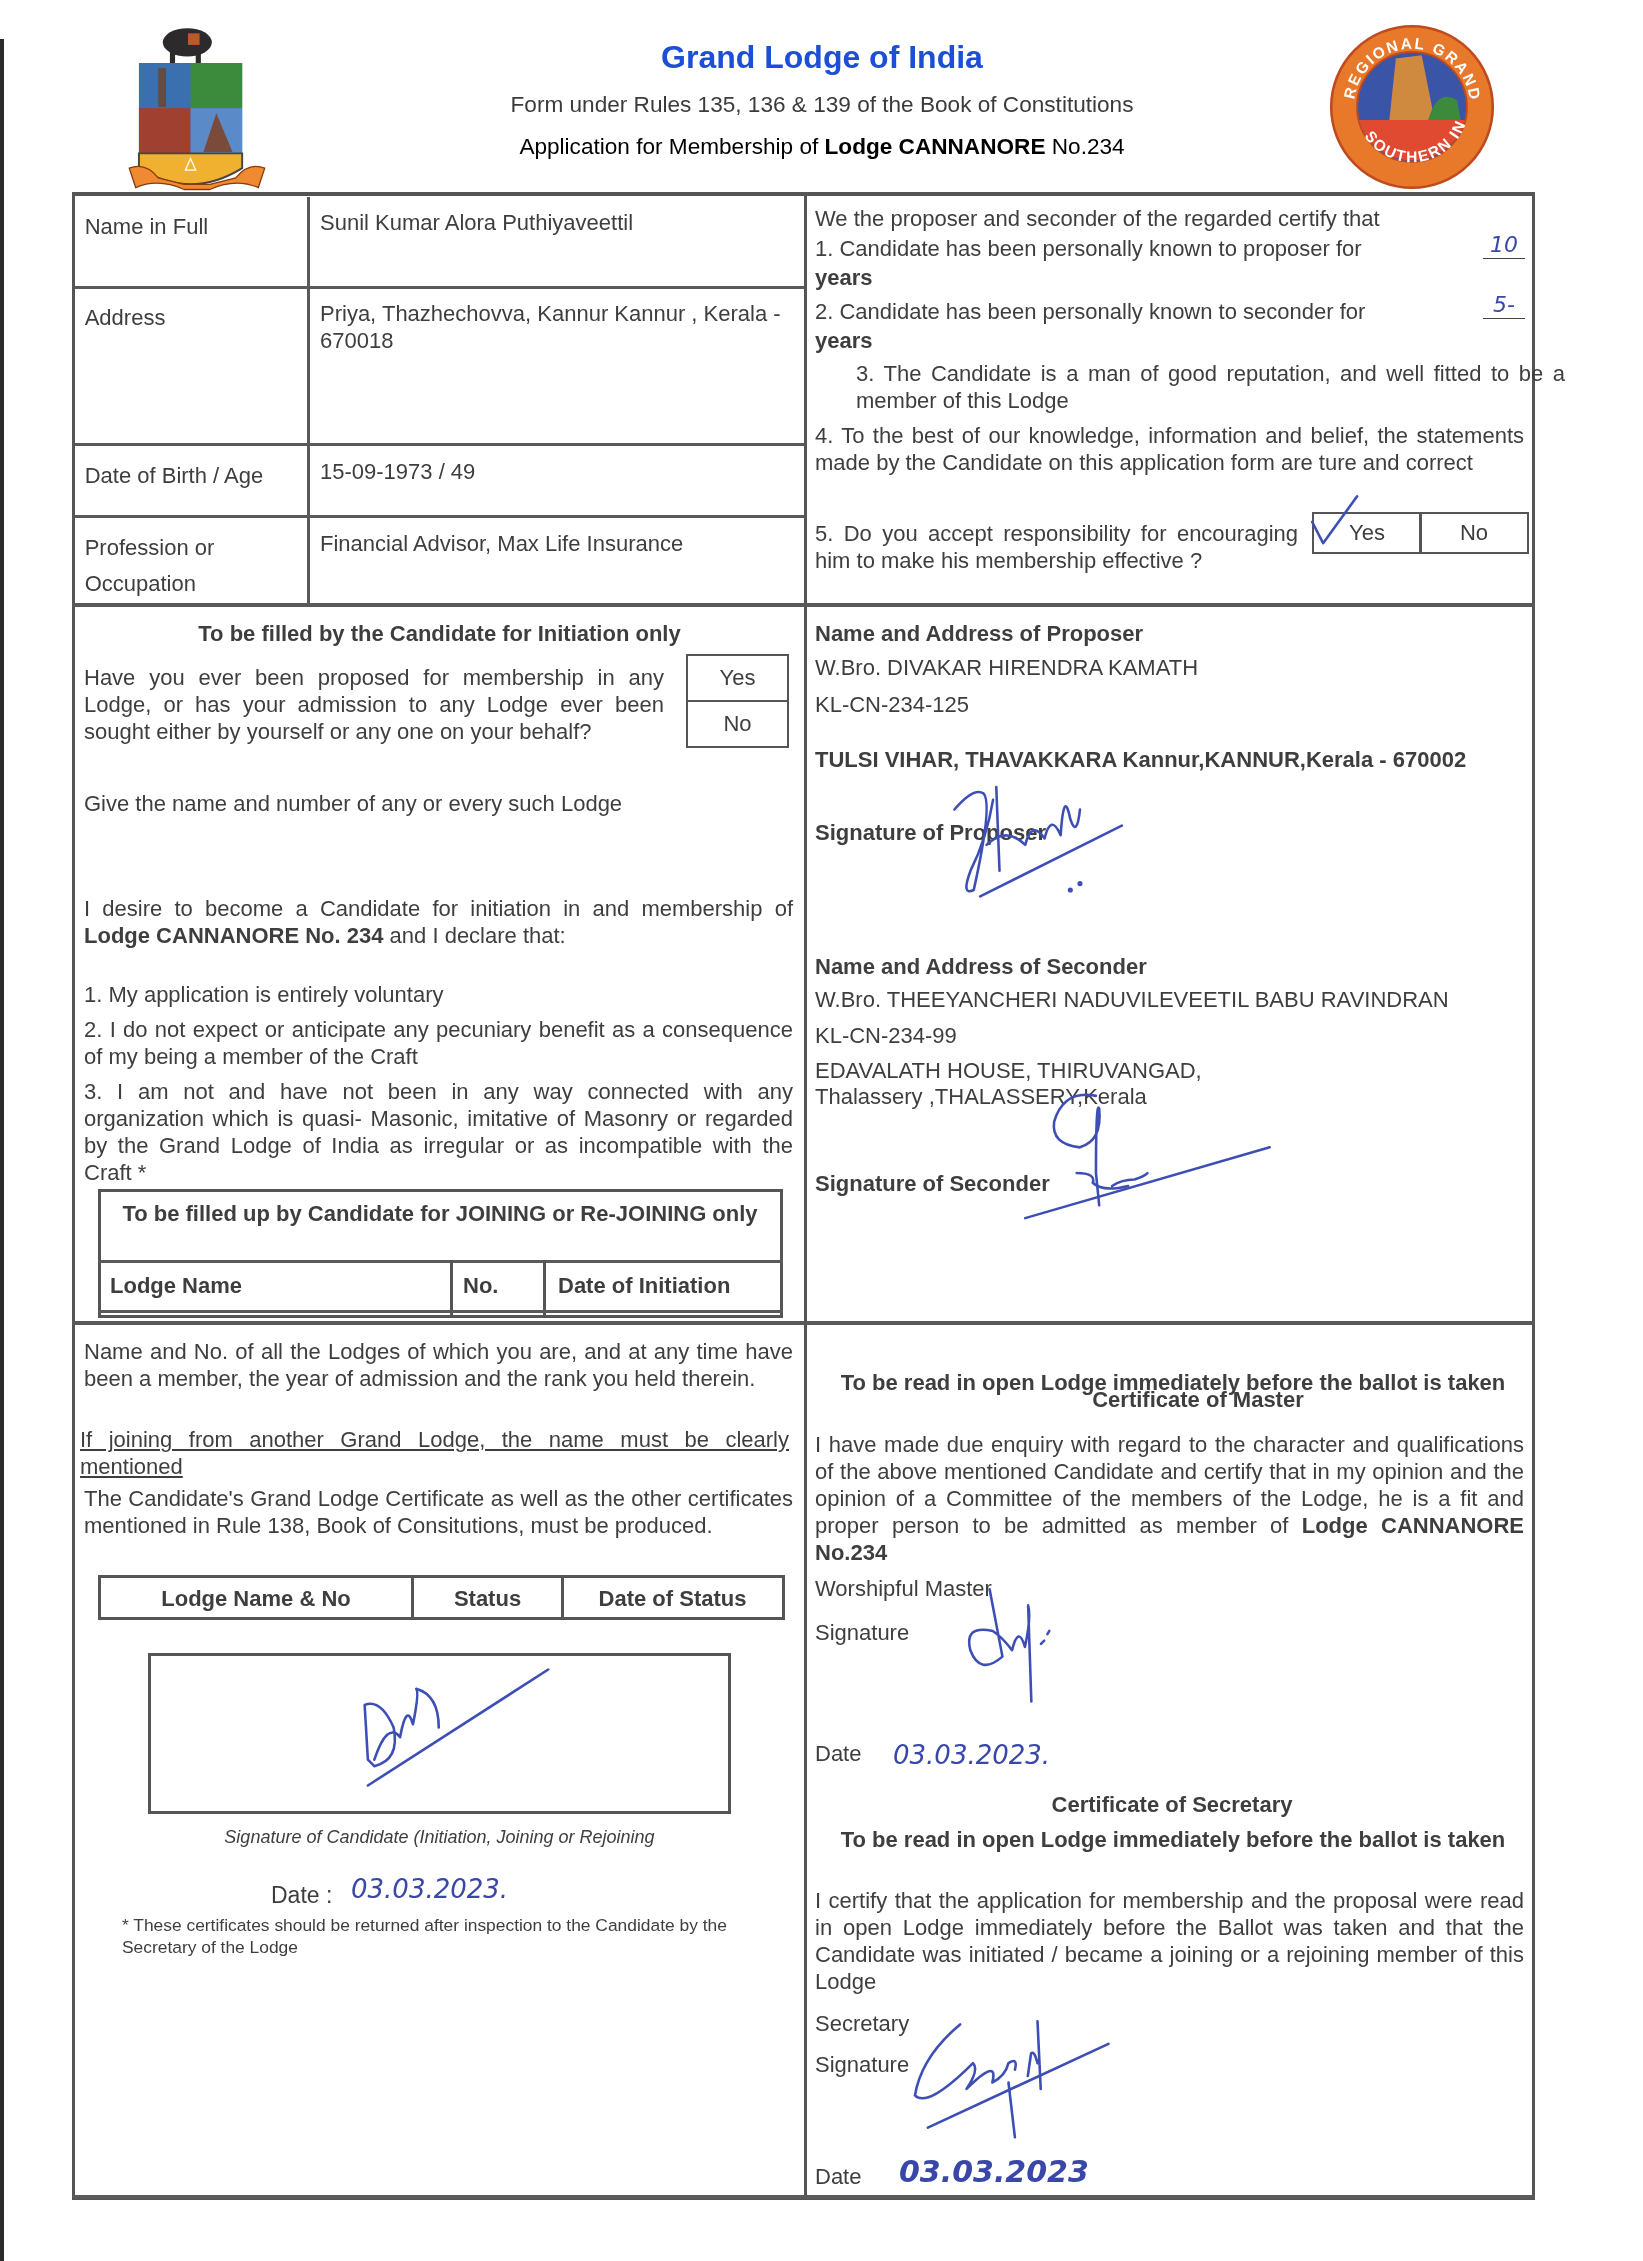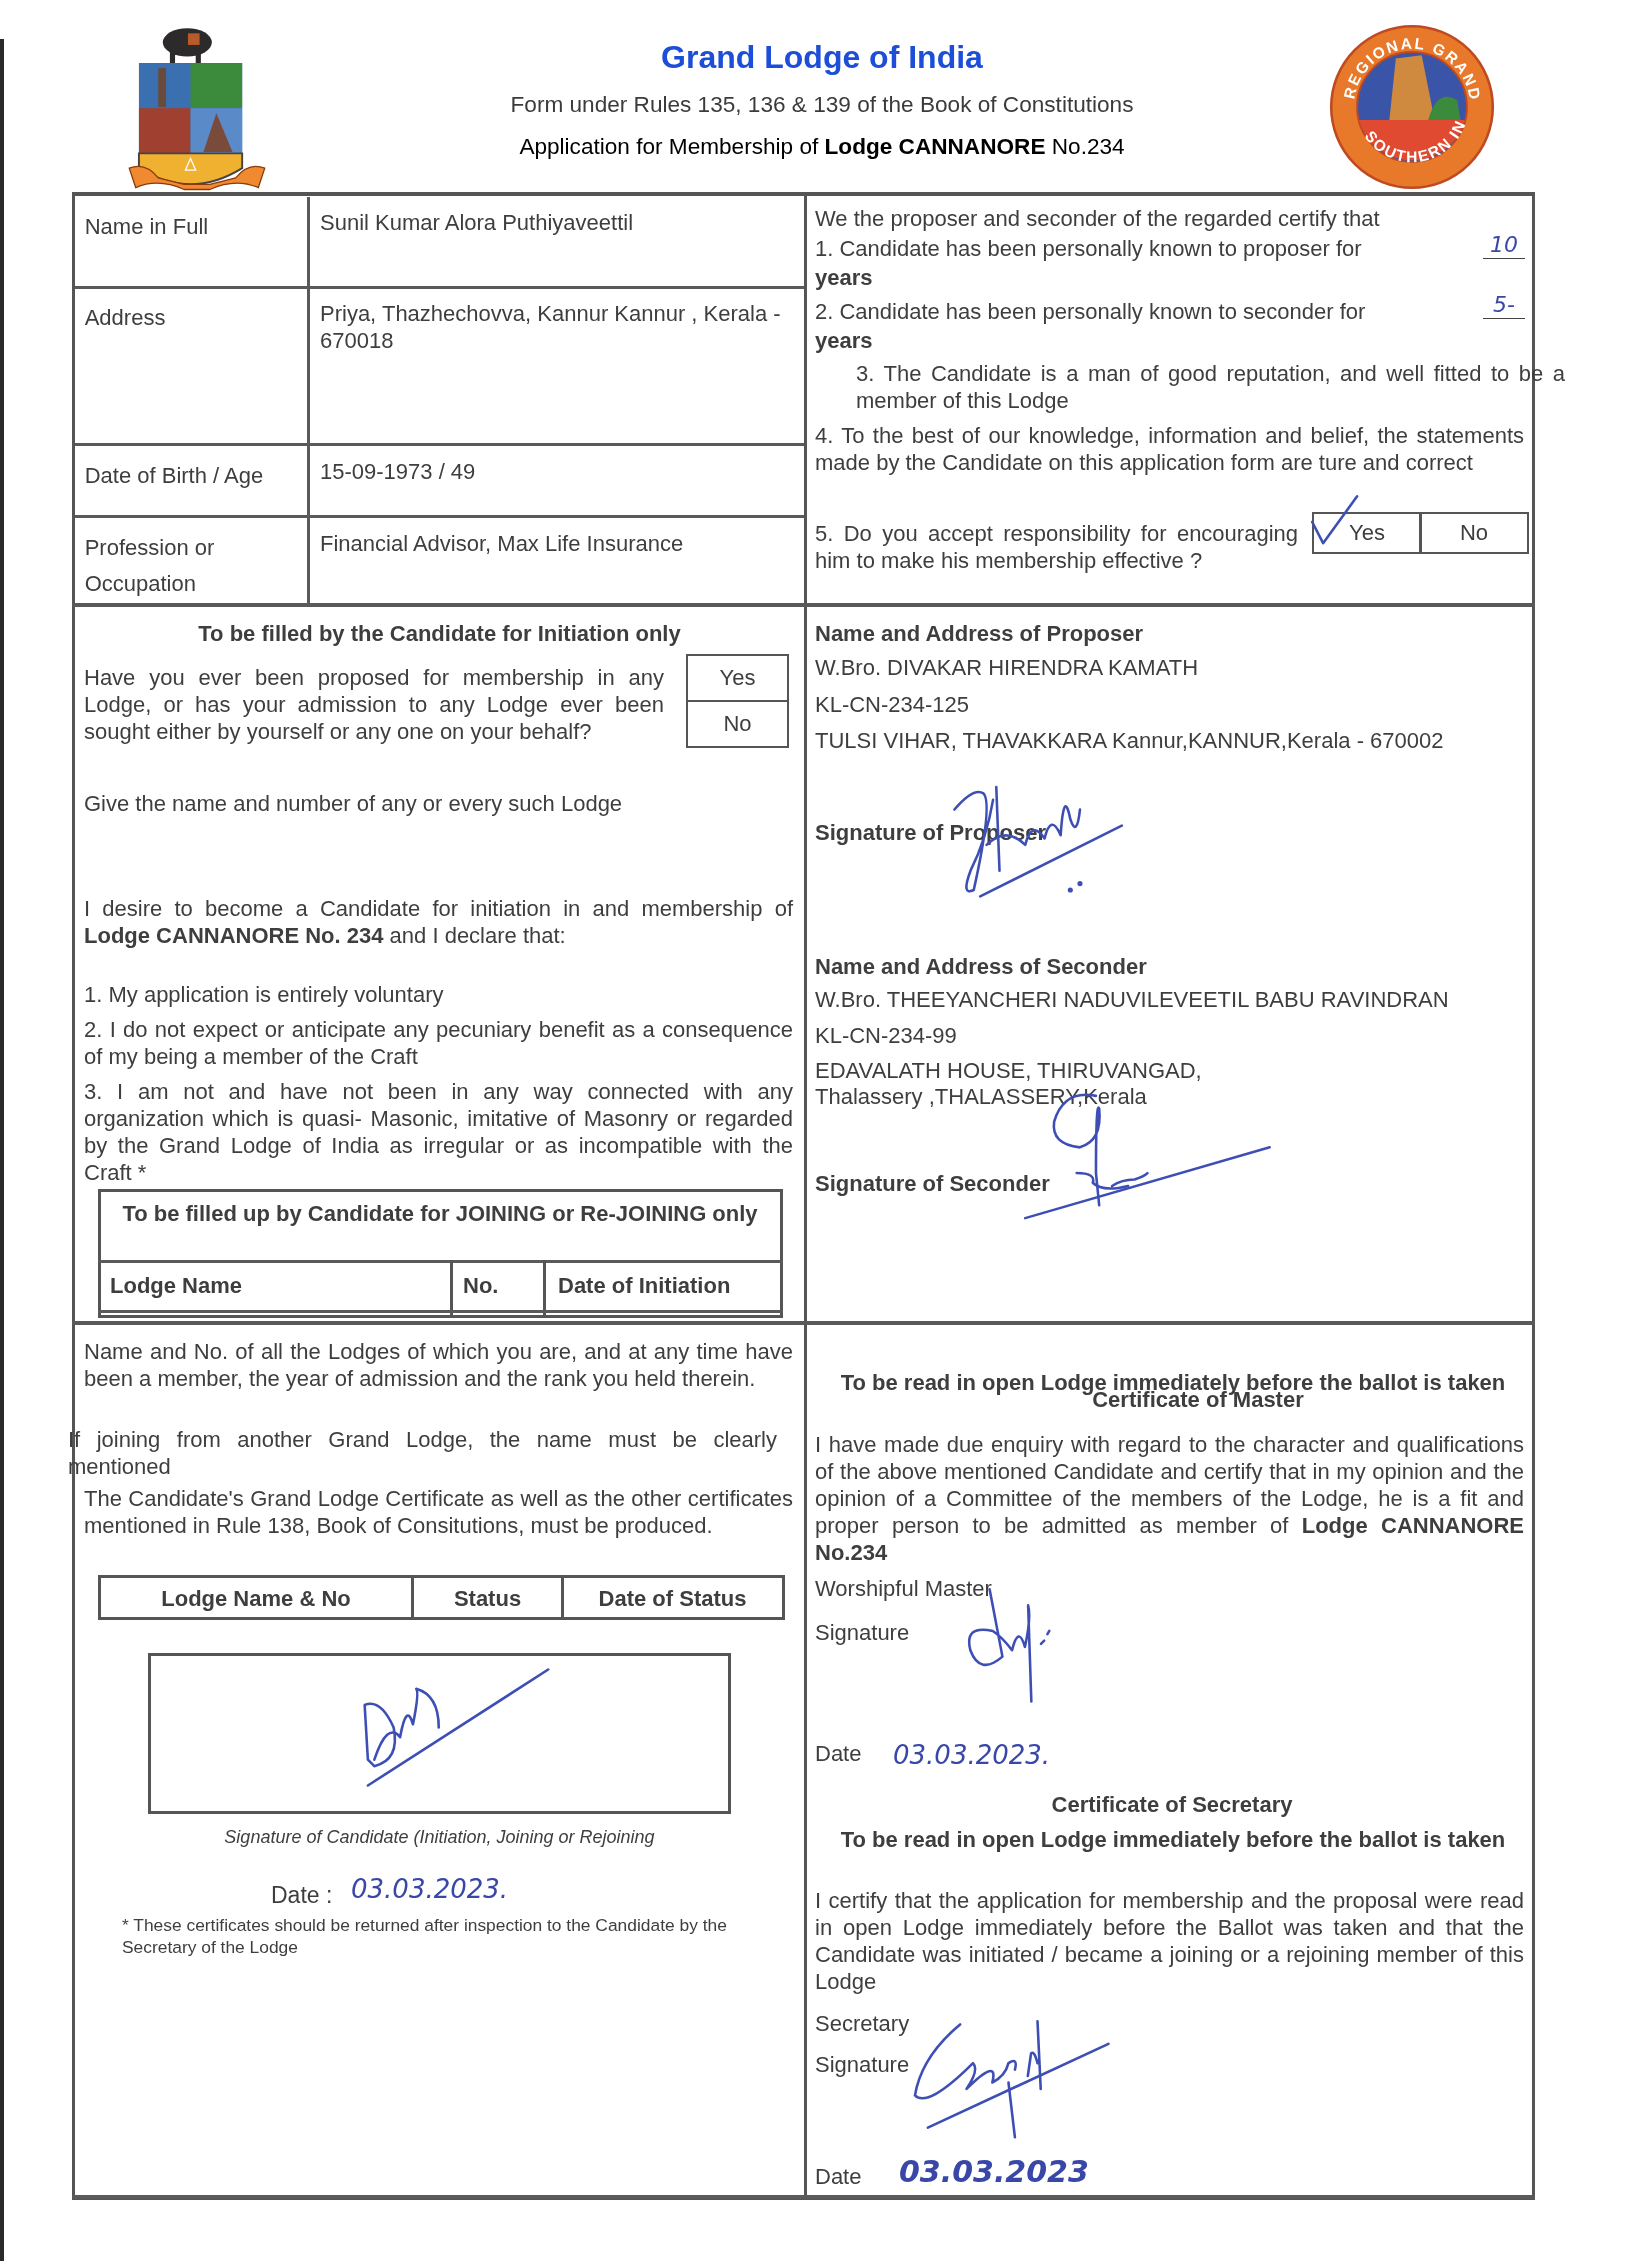--- a/index.html
+++ b/index.html
@@ -152,21 +152,21 @@
 <div style="position:absolute; left:450px; top:1260px; width:2.6px; height:58px; background:#555;"></div>
 <div style="position:absolute; left:543px; top:1260px; width:2.6px; height:58px; background:#555;"></div>
 <div class="inner-cell" style="left:110px; top:1273px;">Lodge Name</div>
 <div class="inner-cell" style="left:463px; top:1273px;">No.</div>
 <div class="inner-cell" style="left:558px; top:1273px;">Date of Initiation</div>
 <div class="hdivider" style="left:98px; top:1310px; width:685px; height:2.6px;"></div>
 
 <div class="txt bold" style="left:815px; top:620px;">Name and Address of Proposer</div>
 <div class="txt" style="left:815px; top:654px;">W.Bro. DIVAKAR HIRENDRA KAMATH</div>
 <div class="txt" style="left:815px; top:691px;">KL-CN-234-125</div>
-<div class="txt" style="left:815px; top:727px;">TULSI VIHAR, THAVAKKARA Kannur,KANNUR,Kerala - 670002</div>
+<div class="txt" style="left:815px; top:746px;font-weight:bold;">TULSI VIHAR, THAVAKKARA Kannur,KANNUR,Kerala - 670002</div>
 <div class="txt bold" style="left:815px; top:819px;">Signature of Proposer</div>
 <svg class="sig" style="left:948px; top:774px; width:206px; height:129px;" viewBox="0 0 320 200">
   <path d="M10 55 Q40 20 55 30 Q70 45 40 180 Q20 190 35 150 Q60 100 70 40"></path>
   <path d="M75 20 L80 150 M60 110 Q90 80 120 110 Q130 70 150 100 Q160 60 175 95 Q180 20 190 70 Q200 100 205 55"></path>
   <path d="M50 190 Q150 140 270 80"></path>
   <circle cx="205" cy="170" r="2"></circle>
     <circle cx="190" cy="180" r="2"></circle>
 </svg>
 
 <div class="txt bold" style="left:815px; top:953px;">Name and Address of Seconder</div>
@@ -175,21 +175,21 @@
 <div class="txt" style="left:815px; top:1057px;">EDAVALATH HOUSE, THIRUVANGAD,</div>
 <div class="txt" style="left:815px; top:1083px;">Thalassery ,THALASSERY,Kerala</div>
 <div class="txt bold" style="left:815px; top:1154px;margin-top:16px;">Signature of Seconder</div>
 <svg class="sig" style="left:967px; top:1083px; width:451px; height:148px;" viewBox="0 0 700 230">
   <path d="M200 20 Q150 10 135 60 Q130 95 175 100 Q210 90 205 40 Q200 25 200 140 L205 190"></path>
   <path d="M170 140 Q200 140 195 155 Q210 170 250 160 M225 160 Q240 150 260 150 Q275 145 280 140"></path>
   <path d="M90 210 L470 100"></path>
 </svg>
 
 <div class="txt justify" style="left:84px; top:1338px; width:709px;">Name and No. of all the Lodges of which you are, and at any time have been a member, the year of admission and the rank you held therein.</div>
-<div class="txt justify" style="left:68px; top:1426px; width:709px;">If joining from another Grand Lodge, the name must be clearly mentioned</div>
+<div class="txt justify" style="left:80px; top:1426px; width:709px;text-decoration:underline;">If joining from another Grand Lodge, the name must be clearly mentioned</div>
 <div class="txt justify" style="left:84px; top:1485px; width:709px;">The Candidate's Grand Lodge Certificate as well as the other certificates mentioned in Rule 138, Book of Consitutions, must be produced.</div>
 <div class="inner-table" style="left:98px; top:1575px; width:687px; height:45px;"></div>
 <div style="position:absolute; left:411px; top:1575px; width:2.6px; height:45px; background:#555;"></div>
 <div style="position:absolute; left:561px; top:1575px; width:2.6px; height:45px; background:#555;"></div>
 <div class="inner-cell center" style="left:101px; top:1586px; width:310px;">Lodge Name &amp; No</div>
 <div class="inner-cell center" style="left:414px; top:1586px; width:147px;">Status</div>
 <div class="inner-cell center" style="left:563px; top:1586px; width:219px;">Date of Status</div>
 
 <div style="position:absolute; left:148px; top:1653px; width:583px; height:161px; border:3.2px solid #555; box-sizing:border-box;"></div>
 <svg class="sig" style="left:355px; top:1663px; width:219px; height:129px;" viewBox="0 0 340 200">

